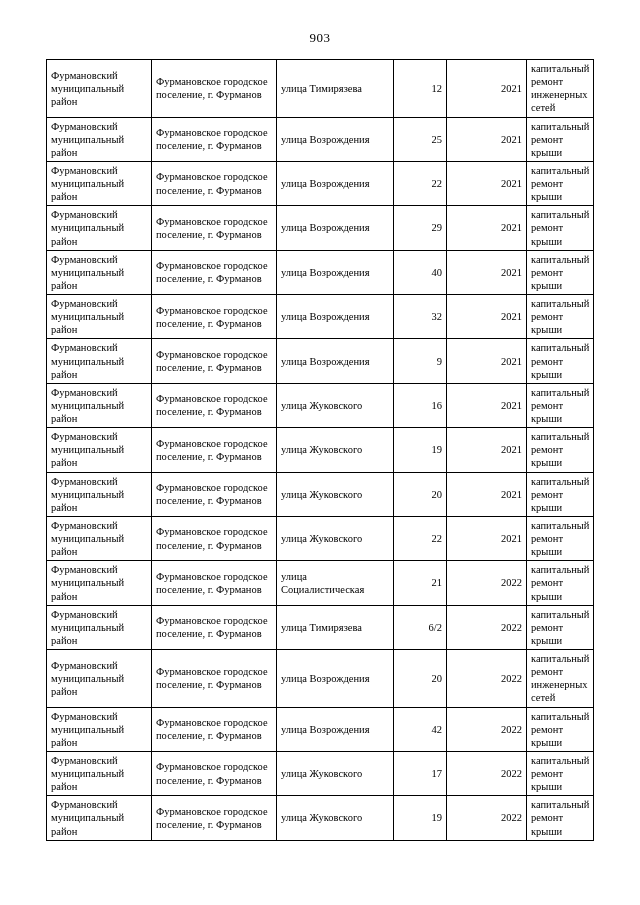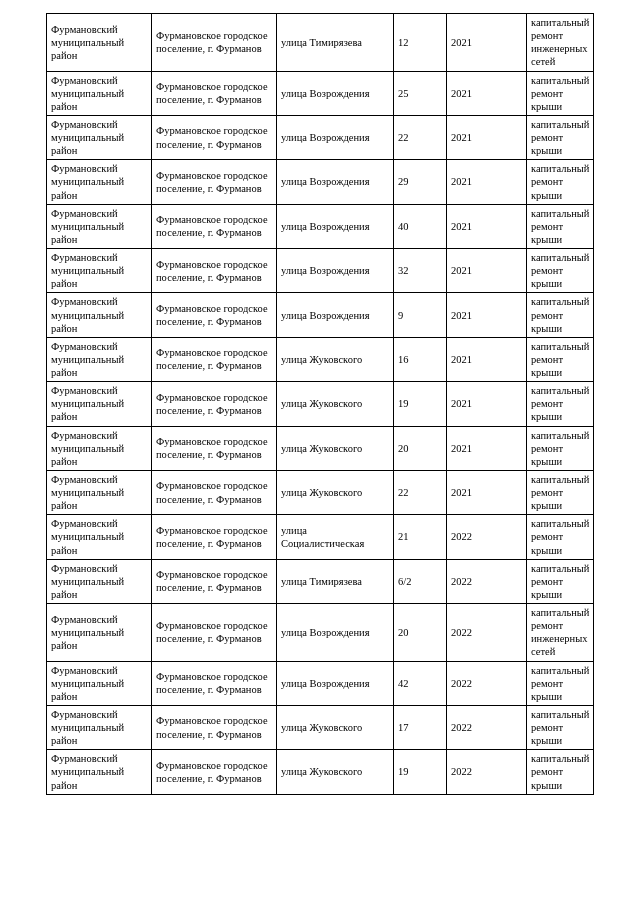--- a/index.html
+++ b/index.html
@@ -30,33 +30,34 @@
     padding-left: 40px;
   }
   table.repairs td {
     border: 1px solid #000000;
     font-size: 10.5px;
     line-height: 1.25;
     padding: 2px 4px;
     vertical-align: middle;
     overflow: hidden;
   }
-  td.center { text-align: left; padding: 2px 1px; }
+  td.center { text-align: right; padding: 2px 1px; }
   td.work-cell { padding: 2px 3px; margin-left: 13px; }
   col.c-district { width: 105px; }
   col.c-settlement { width: 125px; }
   col.c-street { width: 117px; }
   col.c-house { width: 53px; }
   col.c-year { width: 80px; }
   col.c-work { width: 67px; }
 </style>
 </head>
 <body>
 
 <div class="page">
+  <div class="page-number">903</div>
 
   <table class="repairs">
     <colgroup>
       <col class="c-district">
       <col class="c-settlement">
       <col class="c-street">
       <col class="c-house">
       <col class="c-year">
       <col class="c-work">
     </colgroup>

